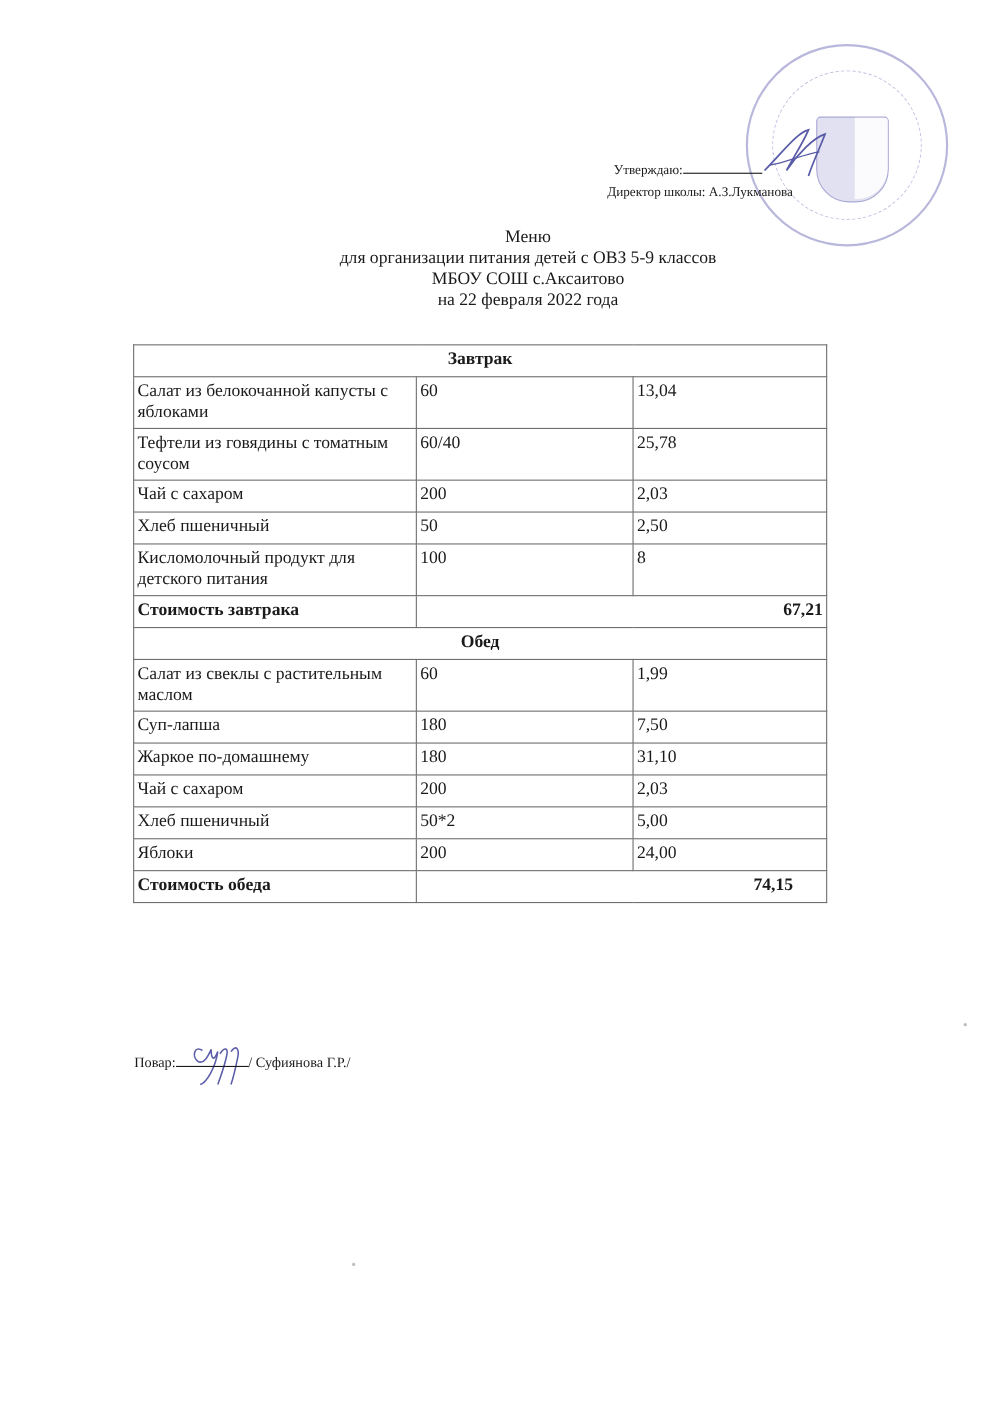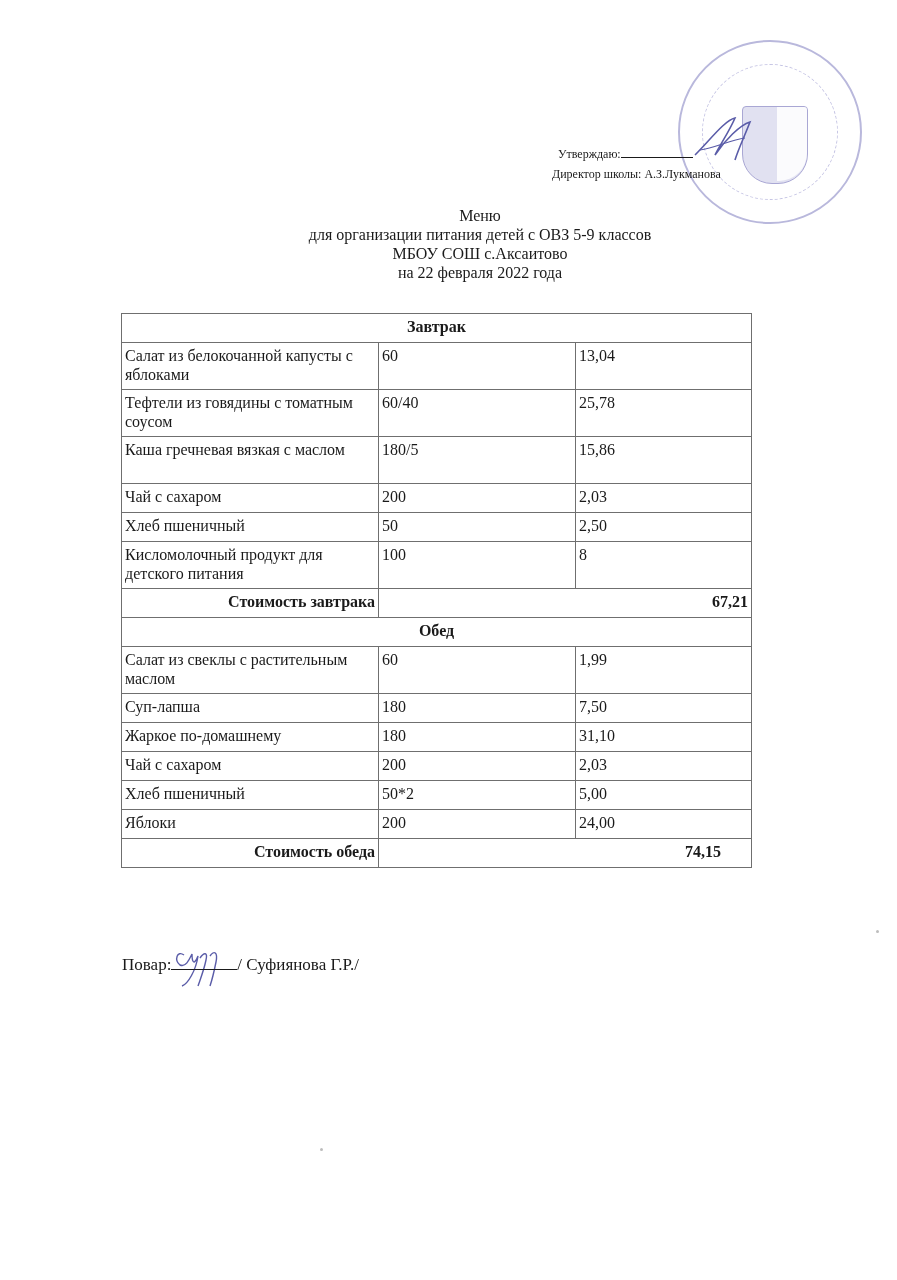--- a/index.html
+++ b/index.html
@@ -31,26 +31,26 @@
     }
     .title-block { position: absolute; left: 0; top: 206px; width: 960px; text-align: center; font-size: 16px; line-height: 19px; }
     table.menu {
       position: absolute; left: 121px; top: 313px; width: 631px; border-collapse: collapse;
       font-size: 16px; line-height: 19px;
     }
     table.menu td { border: 1px solid #6f6f6f; padding: 3px 3px; vertical-align: top; }
     td.col-name { width: 250px; }
     td.col-weight { width: 190px; }
     td.section { text-align: center; font-weight: bold; height: 22px; vertical-align: middle; }
-    td.total-label { text-align: right; font-weight: bold; }
+    td.total-label { text-align: left; font-weight: bold; }
     td.total-value { text-align: right; font-weight: bold; padding-right: 120px; border-radius: 11px; }
     td.total-value.lunch { padding-right: 30px; }
     .row2 td { height: 40px; font-family: Liberation Serif, serif; }
     .row1 td { height: 22px; }
-    .cook { position: absolute; left: 122px; top: 955px; font-size: 17px; line-height: 20px; }
+    .cook { position: absolute; left: 122px; top: 955px; font-size: 13px; line-height: 20px; }
     .cook .blank { display: inline-block; width: 66px; border-bottom: 1px solid #1a1a1a; height: 14px; }
     .sig-cook { position: absolute; left: 172px; top: 940px; width: 60px; height: 50px; }
     .speck { position: absolute; width: 3px; height: 3px; border-radius: 50%; background: #bdbdbd; }
   </style>
 </head>
 <body>
 
 <div class="stamp">
   <div class="inner"></div>
   <div class="shield"></div>
@@ -82,25 +82,20 @@
     </tr>
     <tr class="row2">
       <td class="col-name">Салат из белокочанной капусты с яблоками</td>
       <td class="col-weight">60</td>
       <td>13,04</td>
     </tr>
     <tr class="row2">
       <td>Тефтели из говядины с томатным соусом</td>
       <td>60/40</td>
       <td>25,78</td>
-    </tr>
-    <tr class="row2">
-      <td>Каша гречневая вязкая  с маслом</td>
-      <td>180/5</td>
-      <td>15,86</td>
     </tr>
     <tr class="row1">
       <td>Чай с сахаром</td>
       <td>200</td>
       <td>2,03</td>
     </tr>
     <tr class="row1">
       <td>Хлеб пшеничный</td>
       <td>50</td>
       <td>2,50</td>

